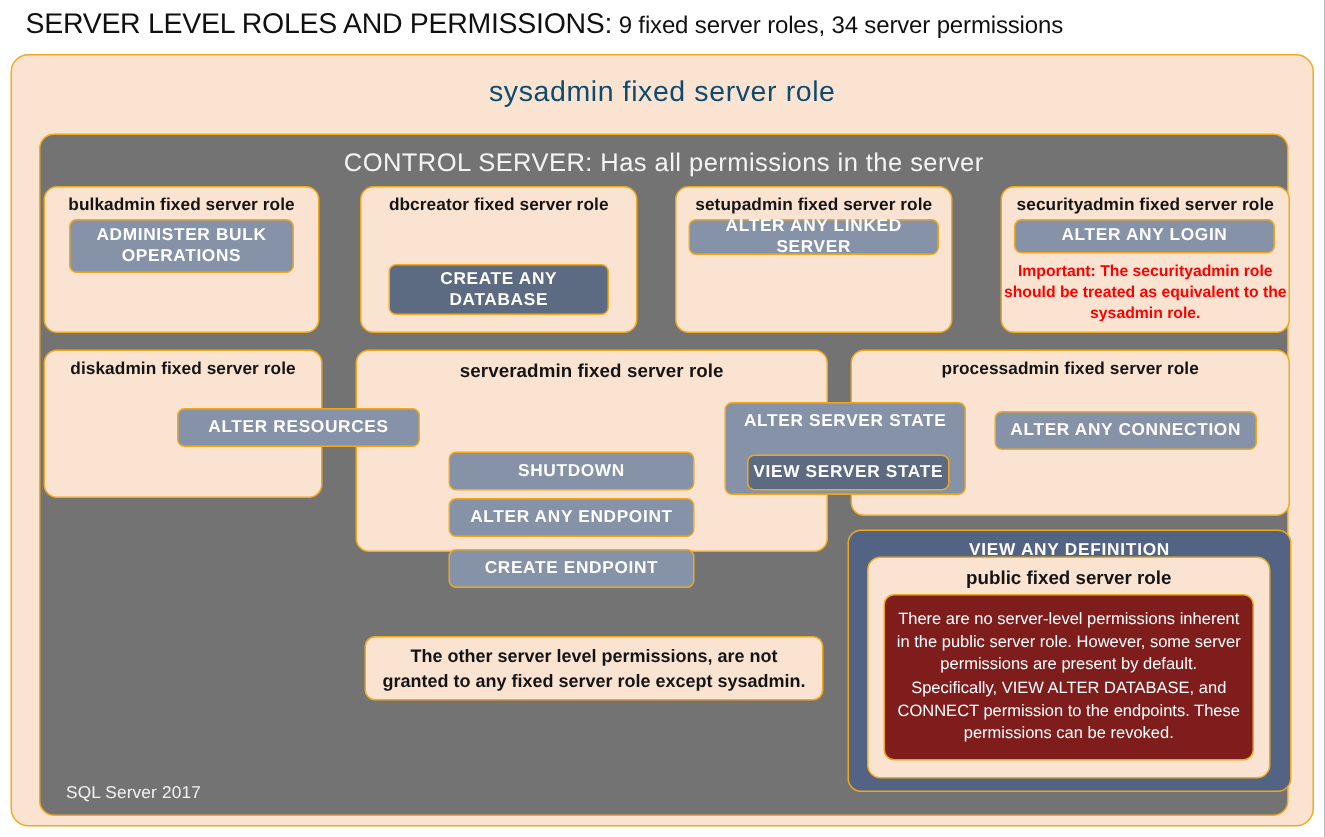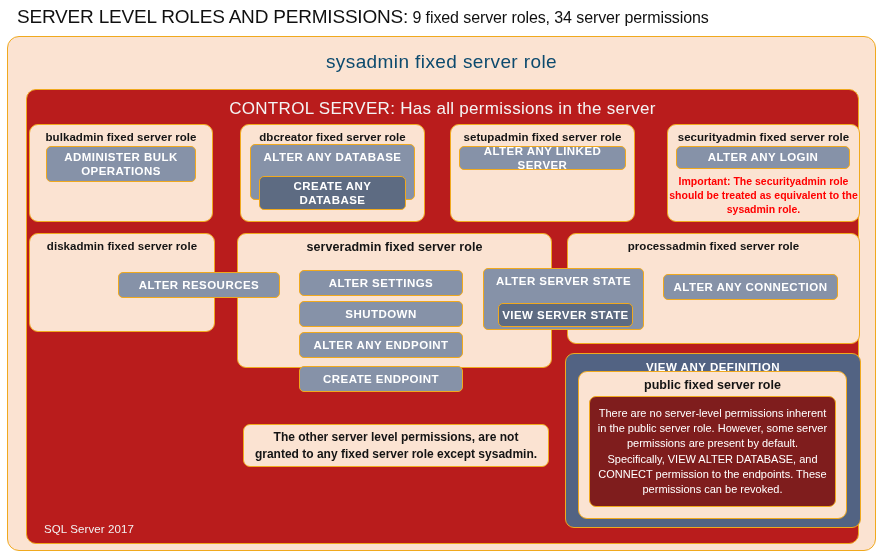--- a/index.html
+++ b/index.html
@@ -31,21 +31,21 @@
     box-sizing:border-box;
   }
   .sysadmin-label{
     position:absolute;left:0;top:14px;width:100%;text-align:center;
     font-size:19px;color:#0c4a6e;letter-spacing:0.4px;
   }
 
   
   .control-server{
     position:absolute;left:18px;top:52px;width:833px;height:455px;
-    background:#b91c1c;border:1.4px solid #f0a91e;border-radius:10px;
+    background:#737373;border:1.4px solid #f0a91e;border-radius:10px;
     box-sizing:border-box;
   }
   .control-label{
     position:absolute;left:0;top:9px;width:100%;text-align:center;
     font-size:17px;color:#f4f4f4;letter-spacing:0.3px;
   }
   .footer-label{
     position:absolute;left:17px;bottom:8px;
     font-size:11.5px;color:#f2f2f2;letter-spacing:0.1px;
   }
@@ -131,23 +131,20 @@
   </div>
 
   <div class="role-card" style="left:29px;top:124px;width:184px;height:98px;">
     <div class="role-title">bulkadmin fixed server role</div>
   </div>
   <div class="perm" style="left:46px;top:146px;width:150px;height:36px;">ADMINISTER  BULK OPERATIONS</div>
 
   <div class="role-card" style="left:240px;top:124px;width:185px;height:98px;">
     <div class="role-title">dbcreator fixed server role</div>
   </div>
-  <div class="perm" style="left:250px;top:144px;width:165px;height:56px;align-items:flex-start;padding-top:5px;">
-    <span>ALTER ANY DATABASE</span>
-  </div>
   <div class="perm dark" style="left:259px;top:176px;width:147px;height:34px;">CREATE  ANY DATABASE</div>
 
   <div class="role-card" style="left:450px;top:124px;width:185px;height:98px;">
     <div class="role-title">setupadmin fixed server role</div>
   </div>
   <div class="perm" style="left:459px;top:146px;width:167px;height:24px;">ALTER ANY LINKED SERVER</div>
 
   <div class="role-card" style="left:667px;top:124px;width:193px;height:98px;">
     <div class="role-title">securityadmin  fixed server role</div>
   </div>
@@ -161,21 +158,20 @@
   <div class="role-card" style="left:237px;top:233px;width:315px;height:135px;">
     <div class="role-title lg">serveradmin fixed server role</div>
   </div>
 
   <div class="role-card" style="left:567px;top:233px;width:293px;height:111px;">
     <div class="role-title">processadmin  fixed server role</div>
   </div>
 
   <div class="perm" style="left:118px;top:272px;width:162px;height:26px;">ALTER RESOURCES</div>
 
-  <div class="perm" style="left:299px;top:270px;width:164px;height:26px;">ALTER SETTINGS</div>
   <div class="perm" style="left:299px;top:301px;width:164px;height:26px;">SHUTDOWN</div>
   <div class="perm" style="left:299px;top:332px;width:164px;height:26px;">ALTER ANY ENDPOINT</div>
   <div class="perm" style="left:299px;top:366px;width:164px;height:26px;">CREATE  ENDPOINT</div>
 
   <div class="perm" style="left:483px;top:268px;width:161px;height:62px;align-items:flex-start;padding-top:5px;">
     <span>ALTER SERVER STATE</span>
   </div>
   <div class="perm dark" style="left:498px;top:303px;width:135px;height:24px;">VIEW SERVER STATE</div>
 
   <div class="perm" style="left:663px;top:274px;width:175px;height:26px;">ALTER ANY CONNECTION</div>

